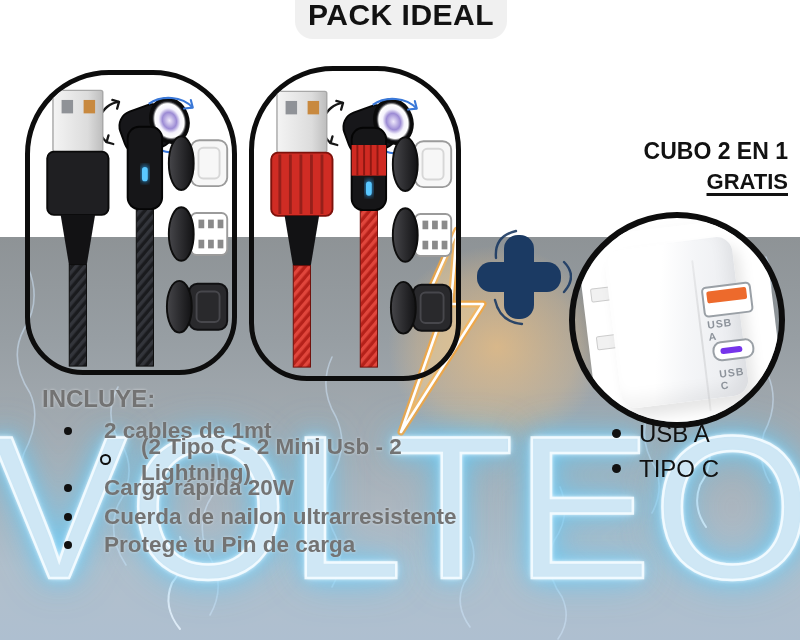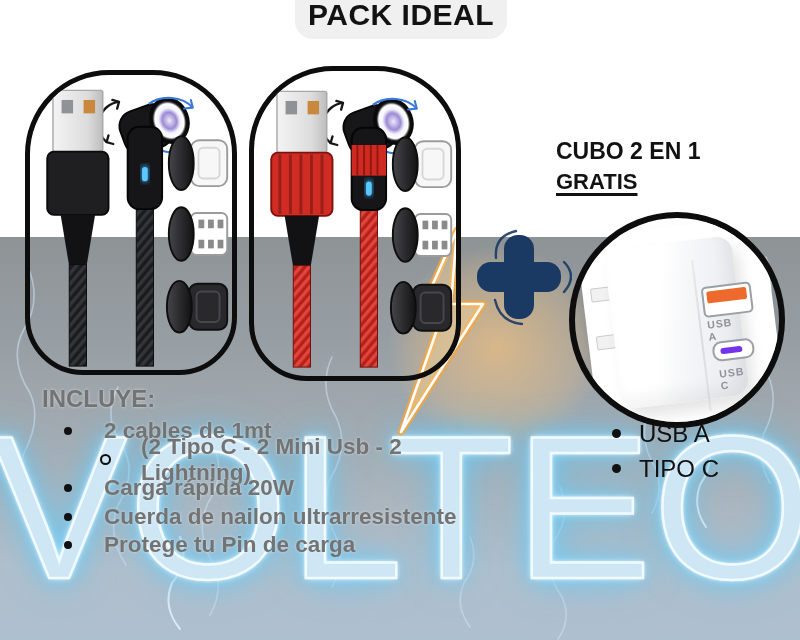--- a/index.html
+++ b/index.html
@@ -50,21 +50,21 @@
   .card-red {left:249px;top:66px;width:202px;height:305px;}
   .card svg{position:absolute;left:0;top:0;}
 
   
   .plus-wrap{left:466px;top:224px;width:106px;height:106px;}
   .plus-arm{position:absolute;background:#1b3a63;border-radius:14px;}
   .plus-h{left:11px;top:38px;width:84px;height:30px;}
   .plus-v{left:38px;top:11px;width:30px;height:84px;}
 
   
-  .gift-heading-block{left:556px;top:138px;width:232px;text-align:left;color:#121212;}
+  .gift-heading-block{left:556px;top:138px;width:232px;text-align:right;color:#121212;}
   .gift-line1{font-size:23px;font-weight:800;}
   .gift-line2{font-size:22px;font-weight:800;margin-top:4px;
     text-decoration:underline;text-decoration-thickness:2.5px;text-underline-offset:4px;}
   .gift-circle{
     left:569px;top:212px;width:204px;height:204px;border-radius:50%;
     border:6px solid #0d0d0d;overflow:hidden;background:transparent;
   }
   .cube-photo{
     position:absolute;left:12px;top:8px;width:188px;height:198px;
     background:#ffffff;transform:rotate(-7deg);

